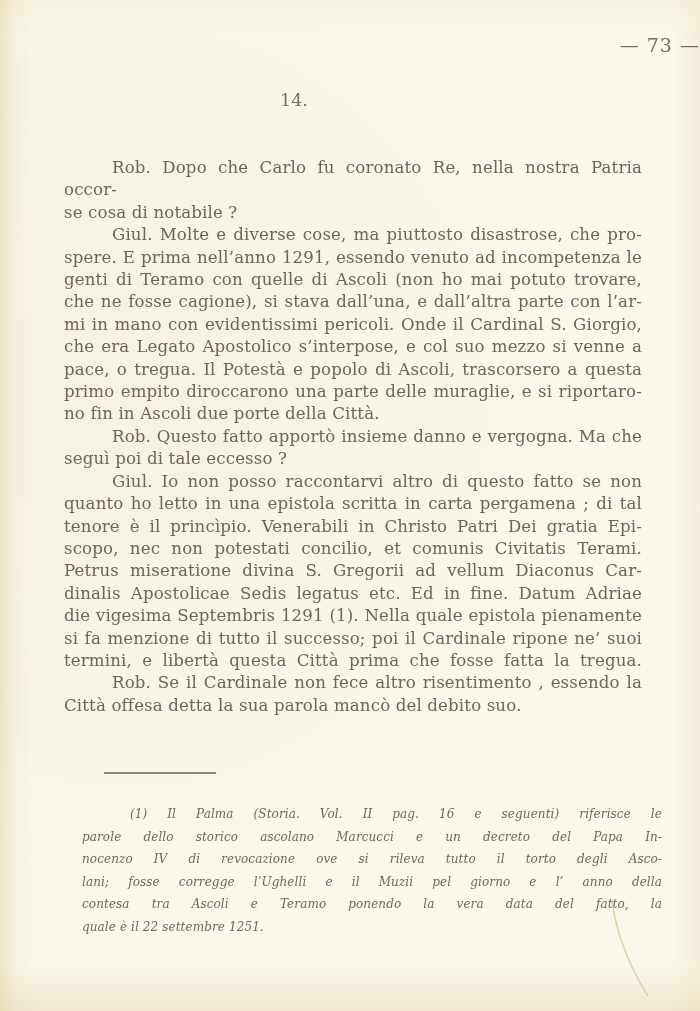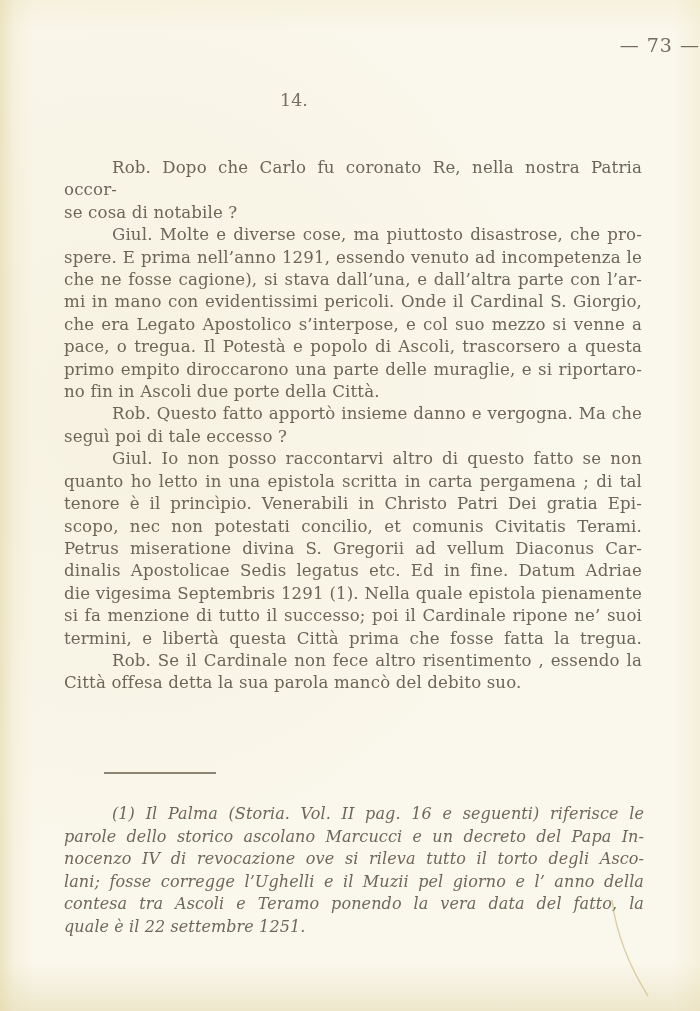--- a/index.html
+++ b/index.html
@@ -30,22 +30,22 @@
     text-align: center; font-size: 17.5px;
     color: #776f60;
   }
   .body-text {
     position: absolute; top: 157px; left: 64px; width: 578px;
     font-size: 16.6px; line-height: 22.4px;
     letter-spacing: 0.15px;
     color: #6d6557;
   }
   .footnote-text {
-    position: absolute; top: 803px; left: 64px; width: 580px;
-    font-size: 16px; line-height: 22.6px;
+    position: absolute; top: 803px; left: 82px; width: 580px;
+    font-size: 12px; line-height: 22.6px;
     font-style: italic;
     letter-spacing: 0.1px;
     color: #6f6759;
   }
   .tline {
     text-align: justify;
     text-align-last: justify;
     white-space: normal;
   }
   .tline.last {
@@ -72,20 +72,21 @@
 
   <div class="page-number">— 73 —</div>
 
   <div class="section-number">14.</div>
 
   <div class="body-text">
       <div class="tline indent"><span class="it">Rob.</span><span> Dopo che Carlo fu coronato Re, nella nostra Patria occor-</span></div>
       <div class="tline last"><span>se cosa di notabile ?</span></div>
       <div class="tline indent"><span class="it">Giul.</span><span> Molte e diverse cose, ma piuttosto  disastrose, che pro-</span></div>
       <div class="tline"><span>spere. E prima nell’anno 1291, essendo venuto ad  incompetenza le</span></div>
+      <div class="tline"><span>genti di Teramo con quelle di Ascoli (non ho mai  potuto trovare,</span></div>
       <div class="tline"><span>che ne fosse cagione), si stava dall’una, e dall’altra parte con  l’ar-</span></div>
       <div class="tline"><span>mi in mano con evidentissimi pericoli. Onde il Cardinal S. Giorgio,</span></div>
       <div class="tline"><span>che era Legato Apostolico s’interpose, e col suo mezzo  si venne a</span></div>
       <div class="tline"><span>pace, o tregua. Il Potestà e popolo di Ascoli,  trascorsero a questa</span></div>
       <div class="tline"><span>primo empito diroccarono una parte delle muraglie, e si riportaro-</span></div>
       <div class="tline last"><span>no fin in Ascoli due porte della Città.</span></div>
       <div class="tline indent"><span class="it">Rob.</span><span> Questo fatto apportò insieme danno e  vergogna.  Ma che</span></div>
       <div class="tline last"><span>seguì poi di tale eccesso ?</span></div>
       <div class="tline indent"><span class="it">Giul.</span><span> Io non posso  raccontarvi  altro di  questo fatto  se  non</span></div>
       <div class="tline"><span>quanto ho letto in una epistola scritta in carta pergamena ;  di tal</span></div>

